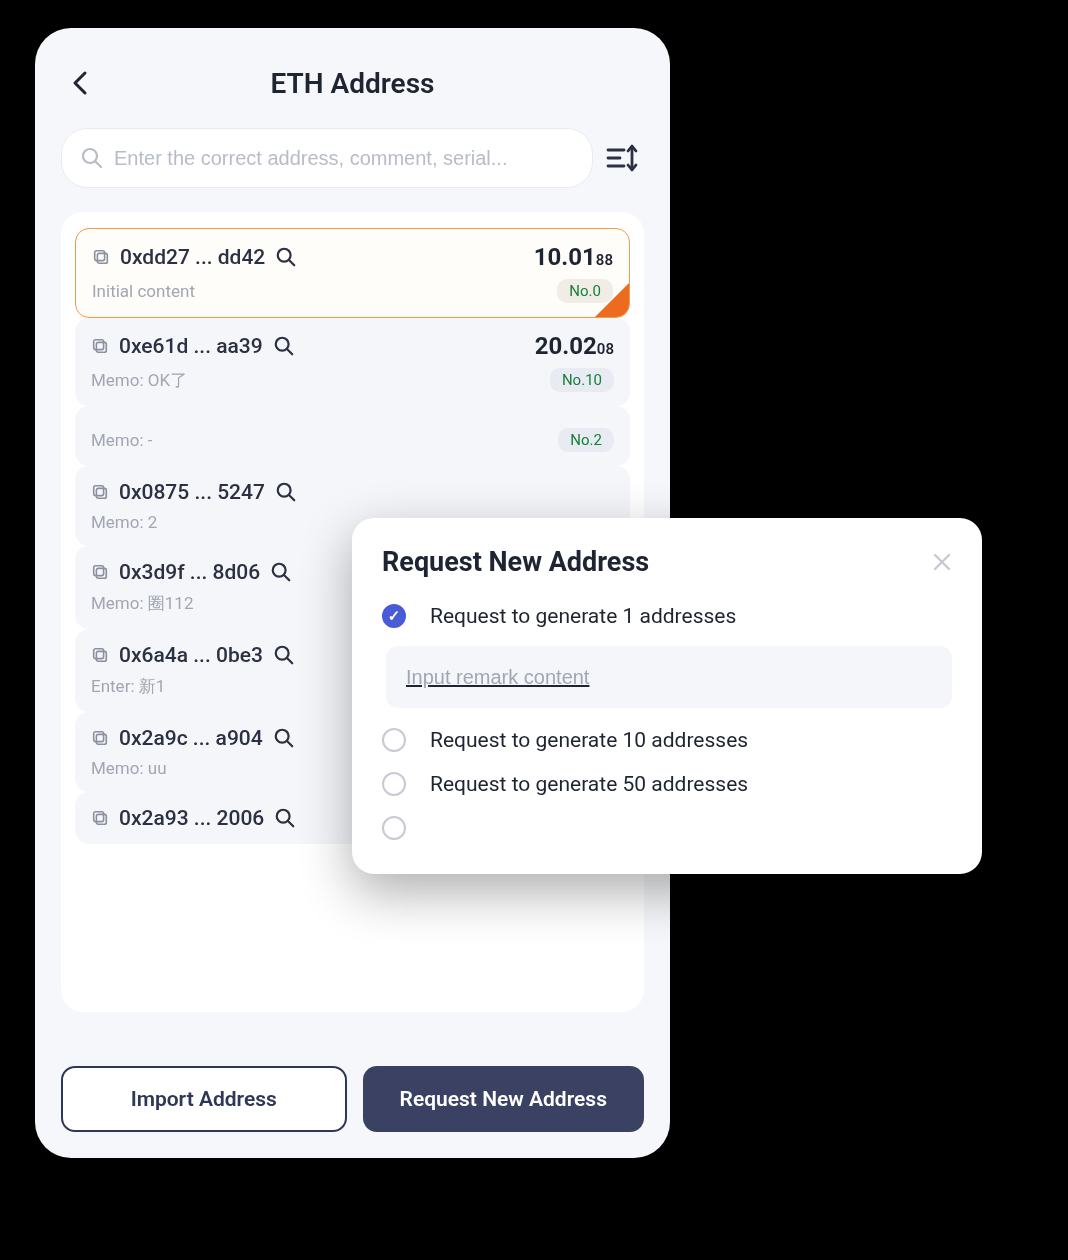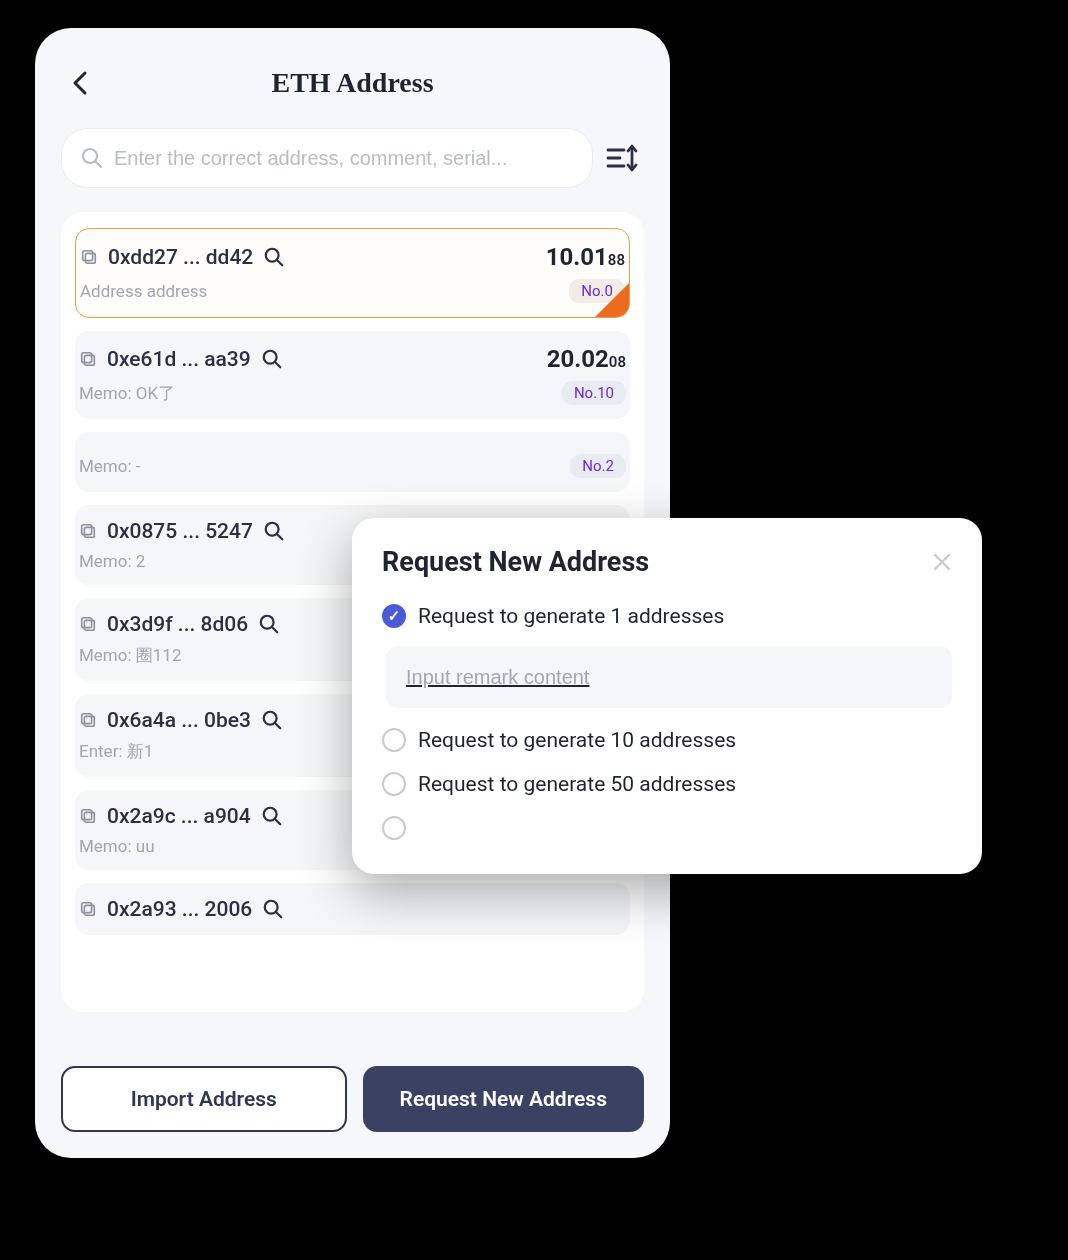--- a/index.html
+++ b/index.html
@@ -21,21 +21,20 @@
     box-shadow: 0 12px 40px rgba(0,0,0,0.25);
     overflow: hidden;
     padding: 22px 26px 0 26px;
   }
   .header {
     display: flex;
     align-items: center;
     justify-content: center;
     position: relative;
     height: 66px;
-    font-family: Liberation Serif, serif;
   }
   .back-btn {
     position: absolute;
     left: 2px;
     top: 50%;
     transform: translateY(-50%);
     width: 36px;
     height: 36px;
     display: flex;
     align-items: center;
@@ -87,22 +86,22 @@
     background: #fff;
     border-radius: 22px;
     margin-top: 24px;
     padding: 16px 14px;
     height: 800px;
     overflow: hidden;
   }
   .addr-card {
     background: #f5f6fa;
     border-radius: 14px;
-    padding: 14px 4px;
-    margin-bottom: 13px;
+    padding: 14px 16px;
+    margin-bottom: 0;
     position: relative;
     overflow: hidden;
   }
   .addr-card.selected {
     background: #fffdfa;
     border: 1px solid #f09a4a;
   }
   .addr-row1 {
     display: flex;
     align-items: center;
@@ -125,21 +124,21 @@
   .addr-balance .dec { font-size: 15px; font-weight: 600; }
   .addr-row2 {
     display: flex;
     align-items: center;
     justify-content: space-between;
     margin-top: 8px;
   }
   .addr-memo { font-size: 17px; color: #a2a6b3; }
   .addr-no {
     background: #e9ebf2;
-    color: #6d28d9;
+    color: #15803d;
     font-size: 15px;
     padding: 3px 12px;
     border-radius: 10px;
   }
   .addr-card.selected .addr-no { background: #f1ece5; }
   .corner {
     position: absolute;
     right: 0; bottom: 0;
     width: 0; height: 0;
     border-left: 34px solid transparent;
@@ -197,21 +196,21 @@
     color: #1e2432;
   }
   .modal-close {
     color: #c7cad4;
     cursor: pointer;
     font-size: 22px;
   }
   .opt-row {
     display: flex;
     align-items: center;
-    gap: 12px;
+    gap: 24px;
     margin-top: 20px;
     cursor: pointer;
   }
   .radio {
     width: 24px; height: 24px;
     border-radius: 50%;
     border: 2px solid #c7cad4;
     background: #fff;
     flex-shrink: 0;
   }
@@ -292,21 +291,21 @@
             <span style="color: rgb(43, 48, 66);">
               <svg width="22" height="22" viewBox="0 0 24 24">
                 <circle cx="10" cy="10" r="7" fill="none" stroke="currentColor" stroke-width="2.4"></circle>
                 <line x1="15.5" y1="15.5" x2="21" y2="21" stroke="currentColor" stroke-width="2.4" stroke-linecap="round"></line>
               </svg>
             </span>
           </div>
           <div class="addr-balance"><span>10.01</span><span class="dec">88</span></div>
         </div>
         <div class="addr-row2">
-          <div class="addr-memo">Address address</div>
+          <div class="addr-memo">Initial content</div>
           <div class="addr-no">No.0</div>
         </div>
         <div class="corner"></div>
       </div>
       <div class="addr-card">
         <div class="addr-row1">
           <div class="addr-left">
             <span class="copy-ic">
               <svg width="18" height="18" viewBox="0 0 20 20">
                 <rect x="6" y="6" width="11" height="11" rx="2" fill="none" stroke="currentColor" stroke-width="1.8"></rect>

